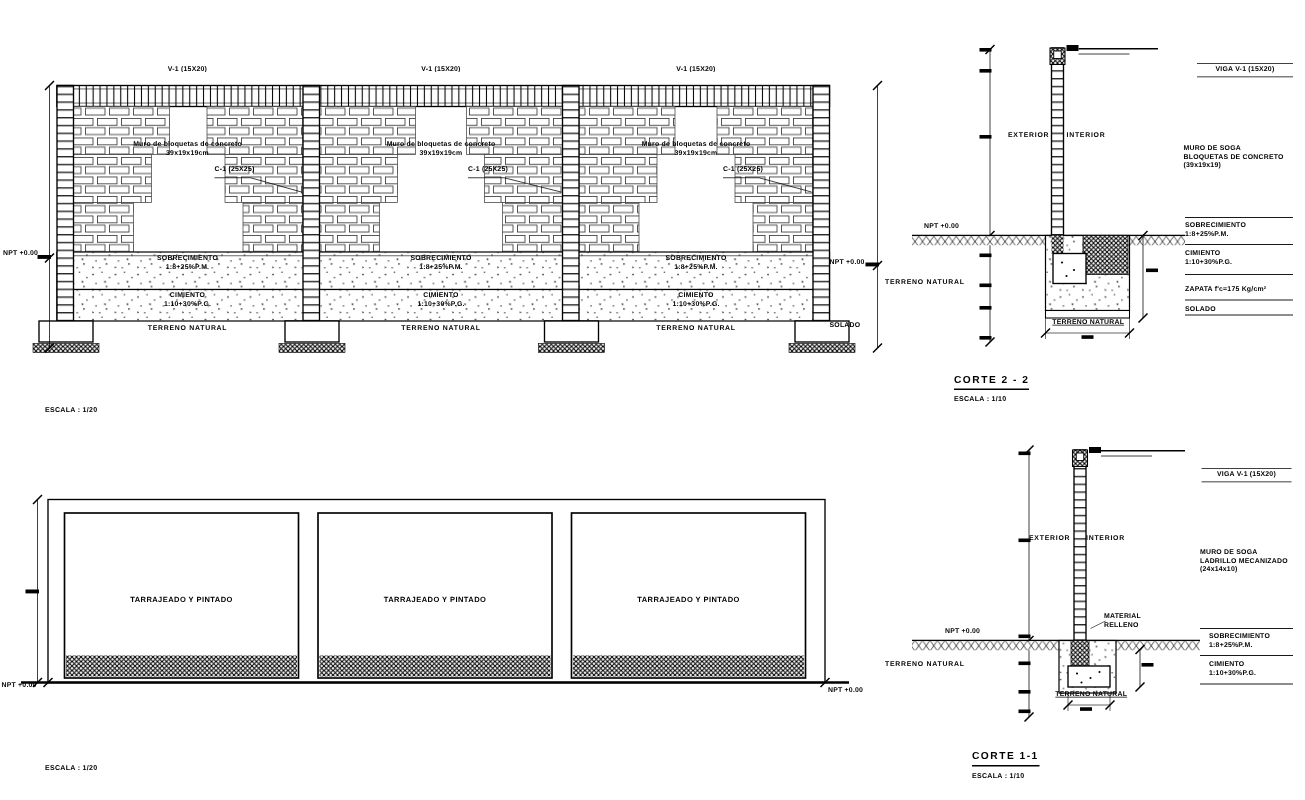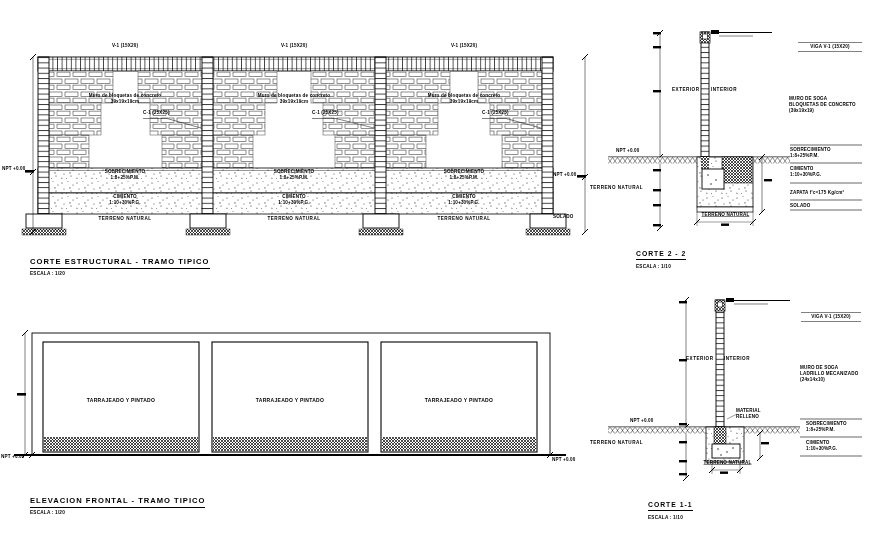--- a/index.html
+++ b/index.html
@@ -269,29 +269,27 @@
 <div class="lbl c" style="left:259px;top:194px;width:140px">CIMIENTO
 1:10+30%P.G.</div>
 <div class="lbl c" style="left:429px;top:194px;width:140px">CIMIENTO
 1:10+30%P.G.</div>
 <div class="lbl c sp" style="left:87px;top:216px;width:152px">TERRENO NATURAL</div>
 <div class="lbl c sp" style="left:256px;top:216px;width:152px">TERRENO NATURAL</div>
 <div class="lbl c sp" style="left:426px;top:216px;width:152px">TERRENO NATURAL</div>
 <div class="lbl" style="left:2px;top:166px;width:60px">NPT +0.00</div>
 <div class="lbl" style="left:553px;top:172px;width:60px">NPT +0.00</div>
 <div class="lbl" style="left:553px;top:214px;width:60px">SOLADO</div>
-<div class="ttl" style="left:30px;top:257px">CORTE ESTRUCTURAL - TRAMO TIPICO</div>
 <div class="scl" style="left:30px;top:270px">ESCALA : 1/20</div>
 
 <div class="lbl c big" style="left:66px;top:397px;width:220px">TARRAJEADO Y PINTADO</div>
 <div class="lbl c big" style="left:235px;top:397px;width:220px">TARRAJEADO Y PINTADO</div>
 <div class="lbl c big" style="left:404px;top:397px;width:220px">TARRAJEADO Y PINTADO</div>
 <div class="lbl" style="left:1px;top:454px;width:60px">NPT +0.00</div>
 <div class="lbl" style="left:552px;top:457px;width:60px">NPT +0.00</div>
-<div class="ttl" style="left:30px;top:496px">ELEVACION FRONTAL - TRAMO TIPICO</div>
 <div class="scl" style="left:30px;top:509px">ESCALA : 1/20</div>
 
 <div class="lbl box" style="left:798px;top:42px;width:128px">VIGA V-1 (15X20)</div>
 <div class="lbl sp" style="left:672px;top:87px;width:60px">EXTERIOR</div>
 <div class="lbl sp" style="left:711px;top:87px;width:60px">INTERIOR</div>
 <div class="lbl" style="left:789px;top:96px;width:160px">MURO DE SOGA
 BLOQUETAS DE CONCRETO
 (39x19x19)</div>
 <div class="lbl" style="left:616px;top:148px;width:56px">NPT +0.00</div>
 <div class="lbl sp" style="left:590px;top:185px;width:120px">TERRENO NATURAL</div>

